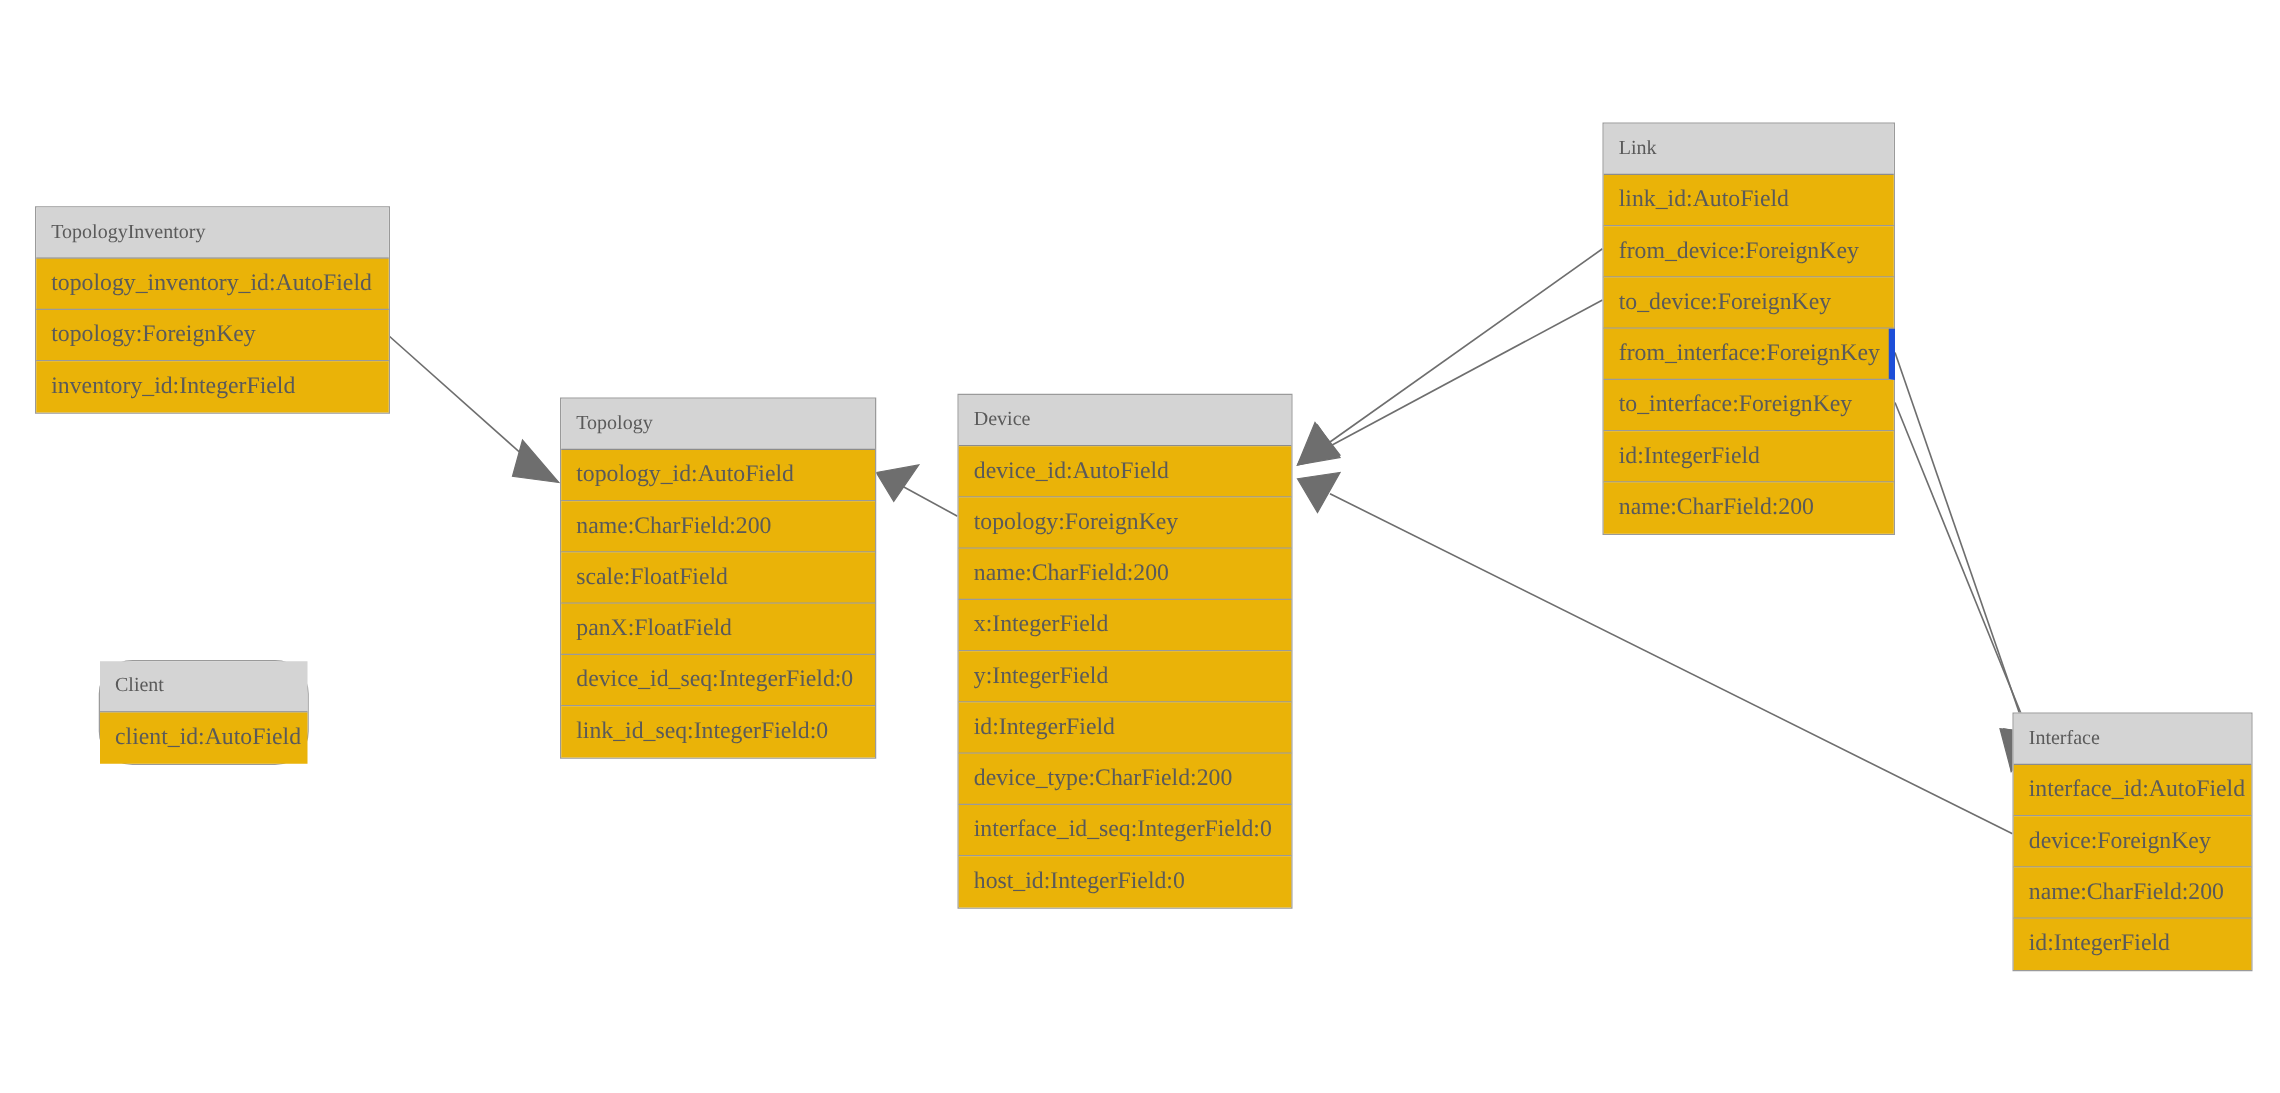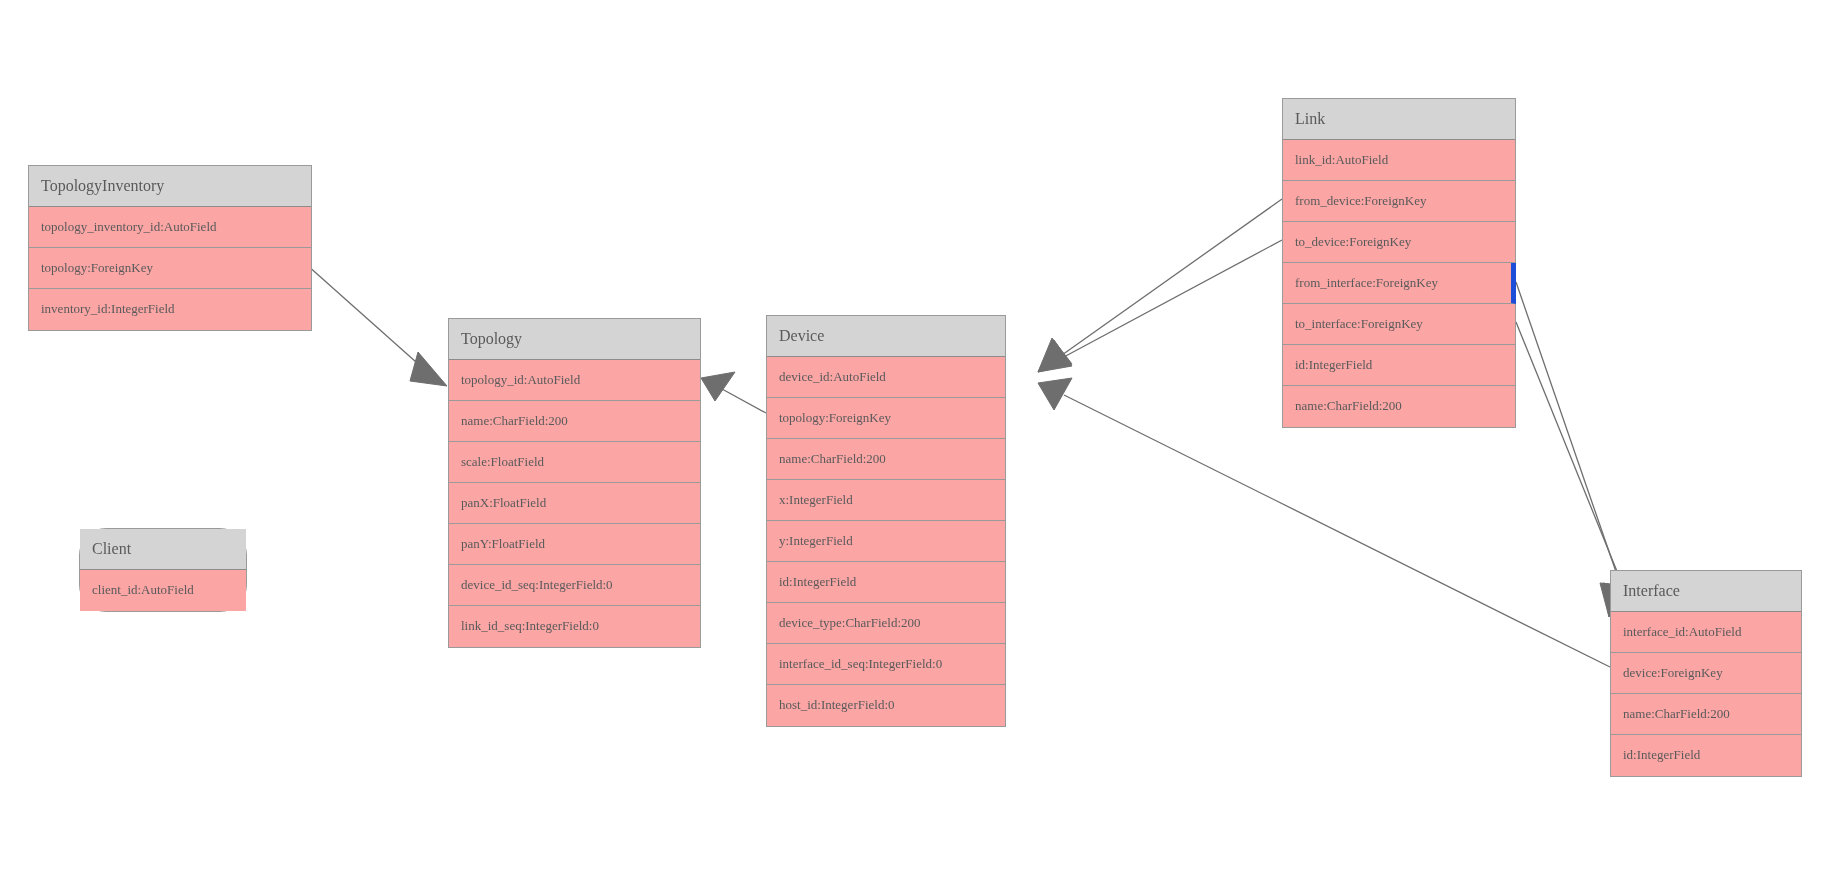--- a/index.html
+++ b/index.html
@@ -38,27 +38,27 @@
     line-height: 40px;
     height: 41px;
     padding: 0 0 0 12px;
     white-space: nowrap;
     overflow: visible;
   }
   .entity .row {
     box-sizing: border-box;
     border-bottom: 1px solid #9a9a9a;
     color: #5a5a5a;
-    font-size: 13px;
+    font-size: 19px;
     line-height: 39px;
     height: 41px;
     padding: 0 10px 0 12px;
     white-space: nowrap;
     overflow: visible;
-    background: #fca5a5;
+    background: #eab308;
   }
   .entity .row.last {
     border-bottom: none;
   }
   .entity .row.wide {
     position: relative;
     border-right: 5px solid #1d4ed8;
     margin-right: -1px;
     width: calc(100% + 1px);
   }
@@ -112,26 +112,25 @@
     <div class="row">topology:ForeignKey</div>
     <div class="row last">inventory_id:IntegerField</div>
   </div>
 
   <div class="entity" style="left:448px; top:318px; width:253px;">
     <div class="hdr">Topology</div>
     <div class="row">topology_id:AutoField</div>
     <div class="row">name:CharField:200</div>
     <div class="row">scale:FloatField</div>
     <div class="row">panX:FloatField</div>
-    <div class="row">panY:FloatField</div>
     <div class="row">device_id_seq:IntegerField:0</div>
     <div class="row last">link_id_seq:IntegerField:0</div>
   </div>
 
-  <div class="entity" style="left:766px; top:315px; width:240px;">
+  <div class="entity" style="left:766px; top:315px; width:268px;">
     <div class="hdr">Device</div>
     <div class="row">device_id:AutoField</div>
     <div class="row">topology:ForeignKey</div>
     <div class="row">name:CharField:200</div>
     <div class="row">x:IntegerField</div>
     <div class="row">y:IntegerField</div>
     <div class="row">id:IntegerField</div>
     <div class="row">device_type:CharField:200</div>
     <div class="row">interface_id_seq:IntegerField:0</div>
     <div class="row last">host_id:IntegerField:0</div>

